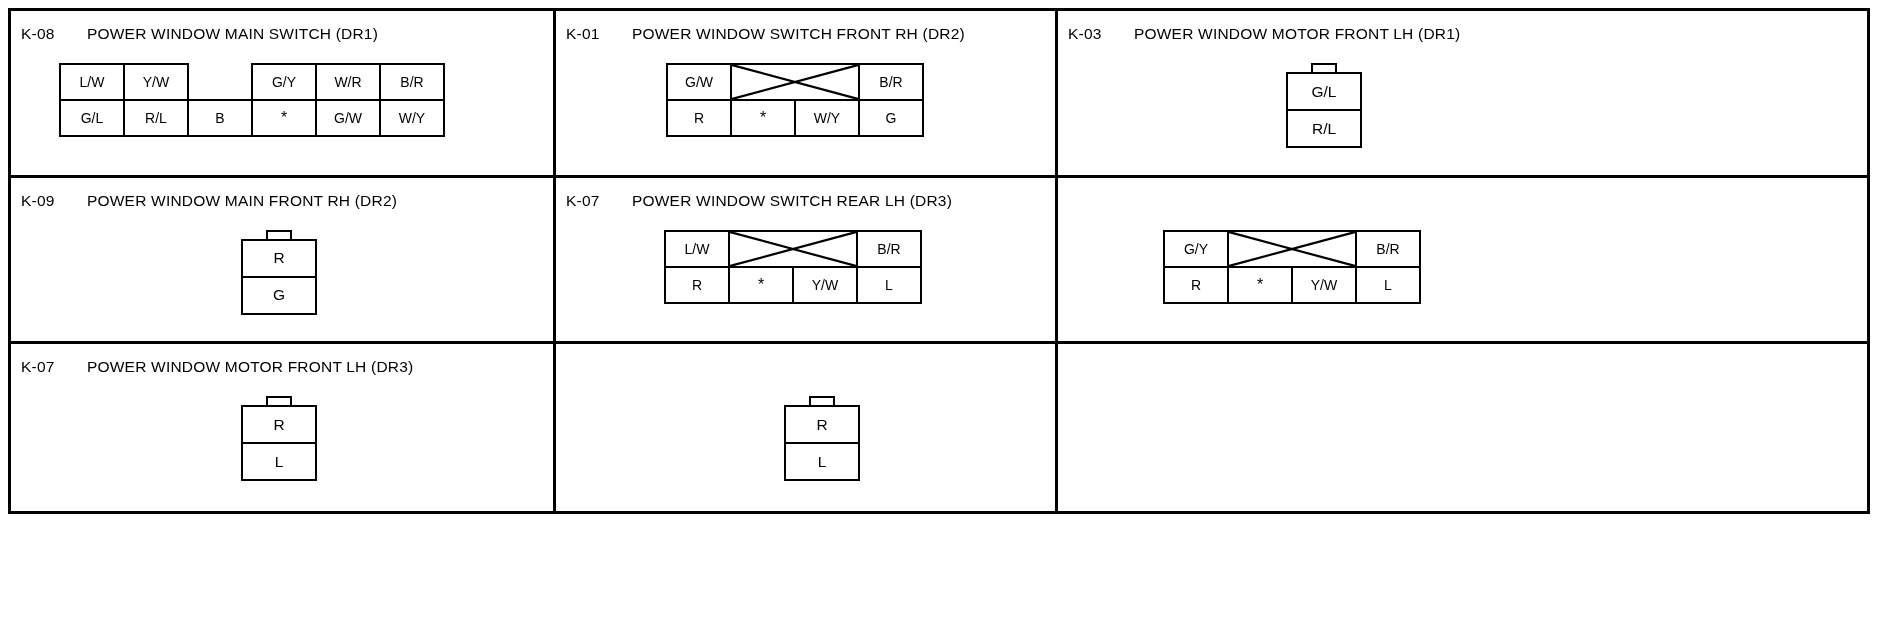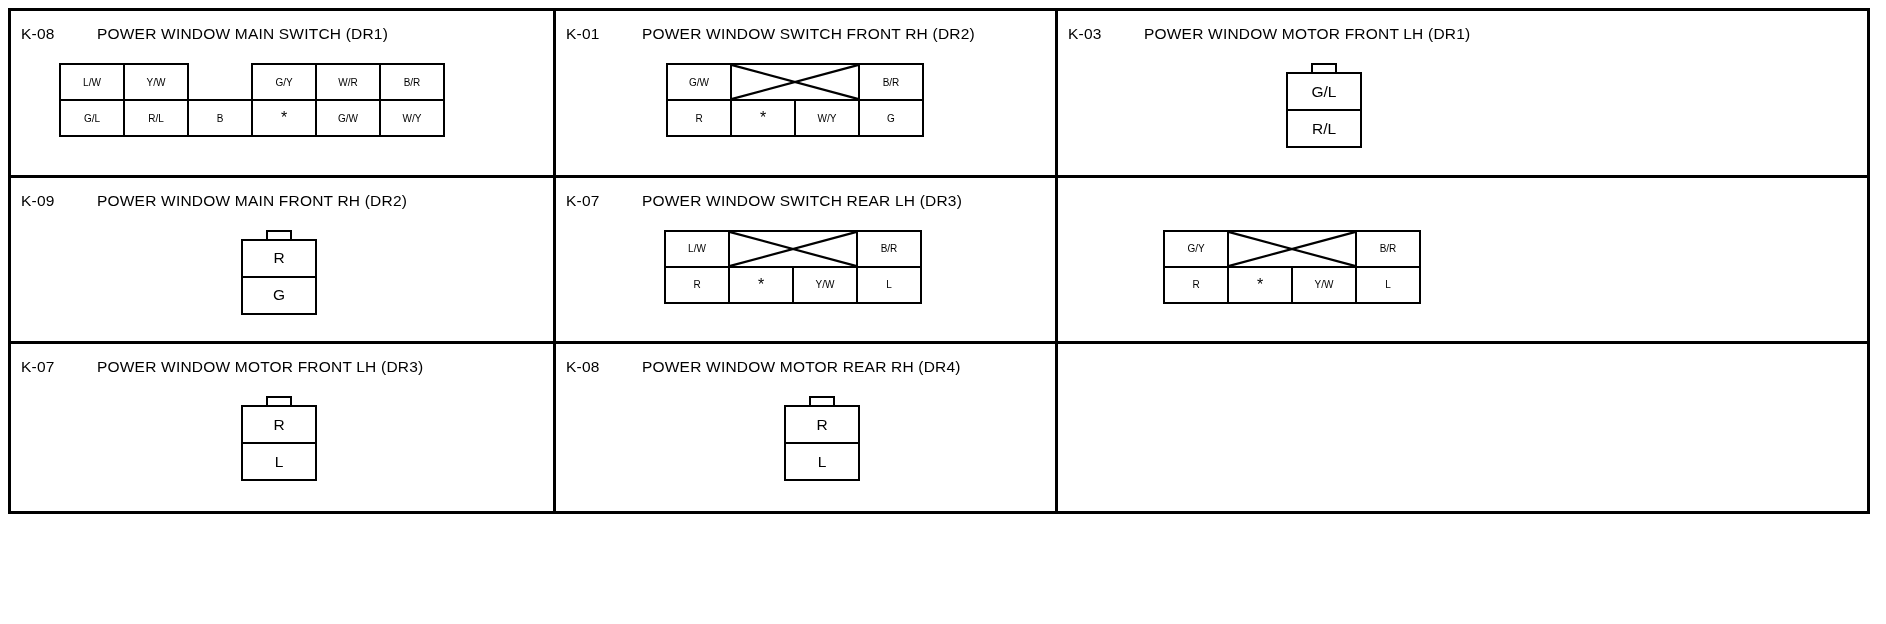--- a/index.html
+++ b/index.html
@@ -51,21 +51,21 @@
     white-space: nowrap;
     font-size: 15.5px;
     letter-spacing: 0.2px;
   }
   .hdr .code {
     display: inline-block;
     min-width: 52px;
   }
   .hdr .title {
     display: inline-block;
-    margin-left: 24px;
+    margin-left: 14px;
   }
 
   
   .art {
     position: absolute;
     left: 0;
     right: 0;
     top: 52px;
     display: flex;
     justify-content: center;
@@ -84,21 +84,21 @@
   .pinbox {
     border-collapse: collapse;
     table-layout: fixed;
   }
   .pinbox td {
     border: 2.5px solid #000;
     width: 62px;
     height: 34px;
     text-align: center;
     vertical-align: middle;
-    font-size: 10px;
+    font-size: 14px;
     padding: 0;
     white-space: nowrap;
   }
   .pinbox td.empty {
     border: none;
   }
   .pinbox td.blank-x {
     position: relative;
     padding: 0;
   }
@@ -313,23 +313,20 @@
             <tr>
               <td>L</td>
             </tr>
           </tbody>
             </table>
         </div>
       </div>
     </div>
 
     <div class="cell last-row">
-      <div class="hdr">
-        <span class="code">K-08</span><span class="title">POWER WINDOW MOTOR REAR RH (DR4)</span>
-      </div>
       <div class="art pad-k08">
         <div class="motor">
           <div class="tab"></div>
           <table class="body">
             <tbody>
                 <tr>
               <td>R</td>
             </tr>
             <tr>
               <td>L</td>

